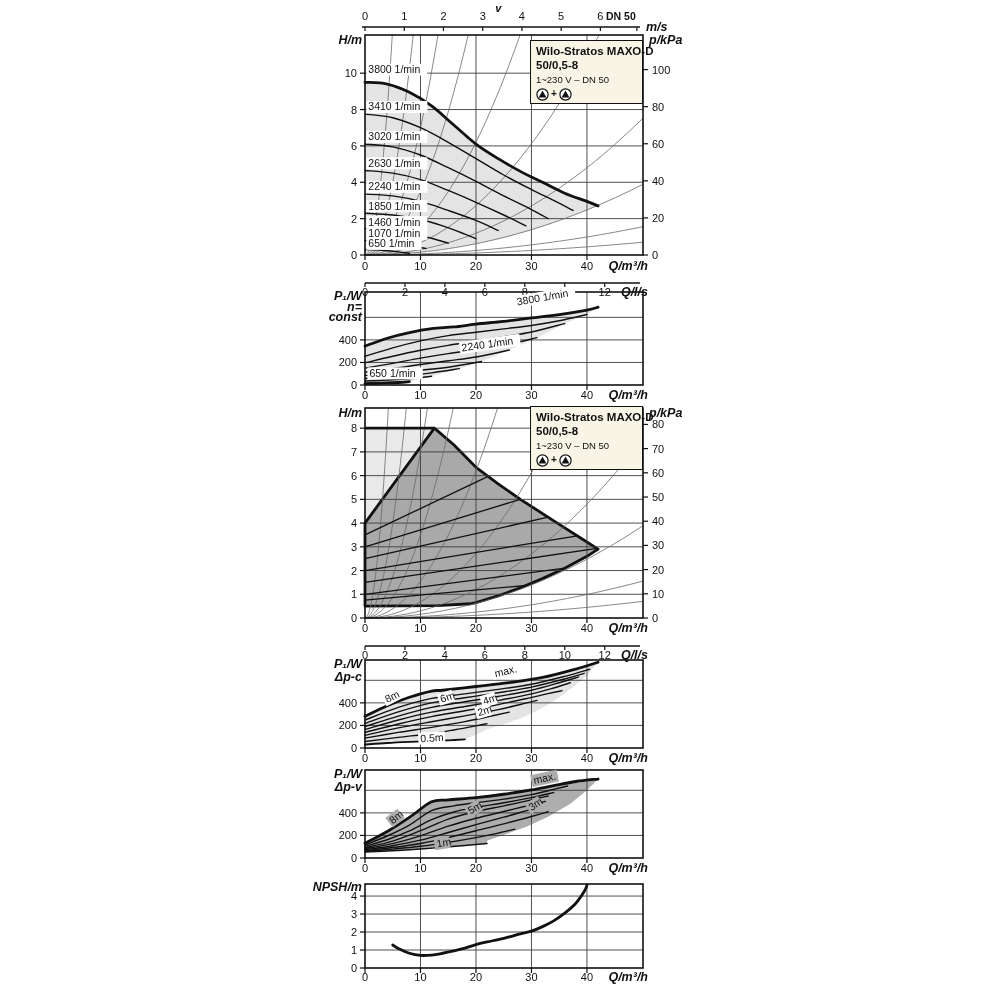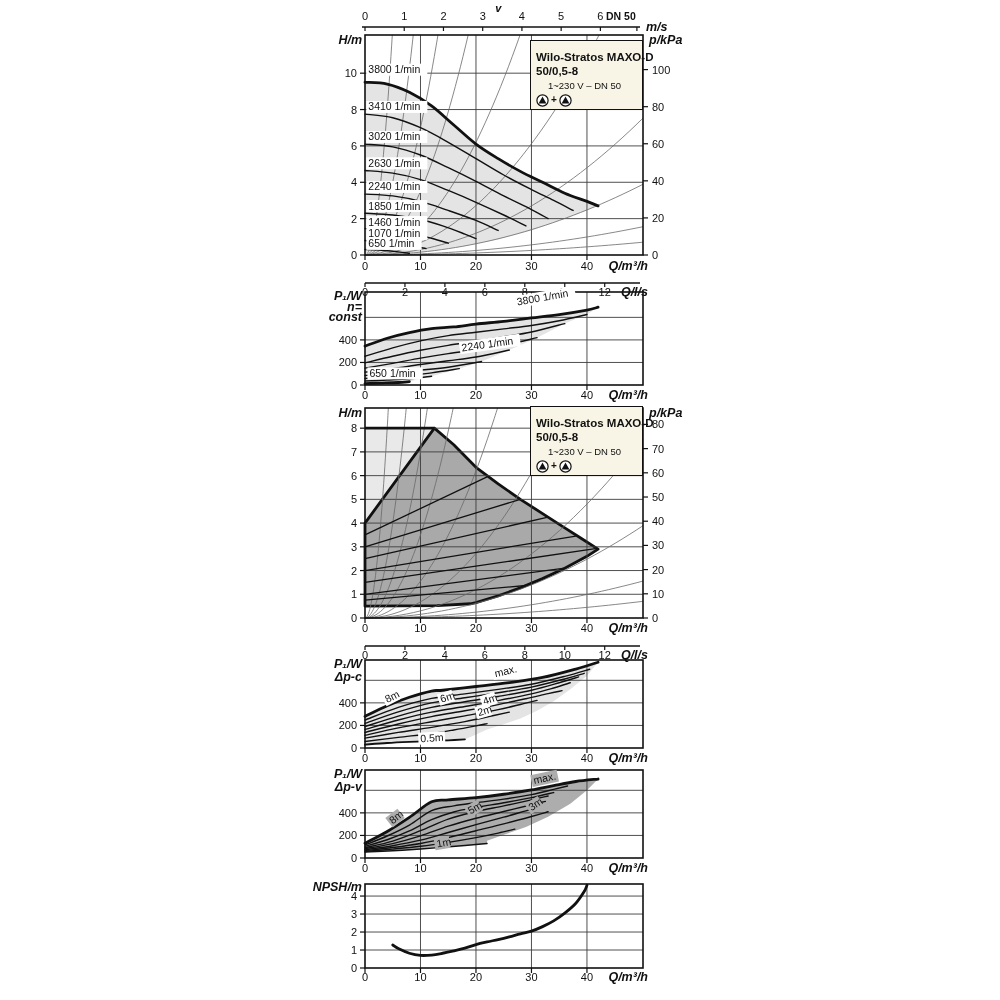--- a/index.html
+++ b/index.html
@@ -1,22 +1,22 @@
 <!DOCTYPE html>
 <html><head>
 <meta charset="utf-8">
 <style>
   html,body{margin:0;padding:0;background:#fff;}
   body{width:1000px;height:1000px;font-family:"Liberation Sans",sans-serif;position:relative;}
   #stage{position:relative;width:1000px;height:1000px;background:#fff;overflow:hidden;}
   svg text{font-family:"Liberation Sans",sans-serif;fill:#111;}
   .titlebox{position:absolute;box-sizing:border-box;border:1.6px solid #111;background:#f8f5e6;
-            padding:9px 5px 2px 5px;line-height:1.25;}
+            padding:3px 5px 2px 5px;line-height:1.25;}
   .titlebox .t1,.titlebox .t2{font-size:11.5px;font-weight:bold;color:#111;white-space:nowrap;}
-  .titlebox .t3{font-size:9.5px;color:#111;margin-top:1px;white-space:nowrap;margin-left:12px;}
+  .titlebox .t3{font-size:9.5px;color:#111;margin-top:1px;white-space:nowrap;}
   .titlebox .icons{display:flex;align-items:center;gap:2px;margin-top:2px;}
   .titlebox .plus{font-size:10px;font-weight:bold;color:#111;}
 </style>
 </head>
 <body>
 
 <div id="stage">
   <svg id="charts" width="1000" height="1000" viewBox="0 0 1000 1000">
       <g>
         <polygon points="365,82.27272727272725 387.1956087824351,84.09090909090907 409.39121756487026,92.27272727272728 431.5868263473054,105.9090909090909 453.7824351297405,125 475.9780439121756,144.0909090909091 498.1736526946108,158.63636363636363 520.3692614770459,171.36363636363637 542.564870259481,182.27272727272725 564.7604790419161,193.1818181818182 586.9560878243512,201.36363636363637 598.0538922155688,205.9090909090909 564.7604790419161,218.63636363636363 531.4670658682635,230.45454545454544 498.1736526946108,239.54545454545453 464.88023952095807,246.27272727272728 431.5868263473054,251.36363636363637 398.2934131736527,254.0909090909091 365,255" fill="#e4e4e4" stroke="none" stroke-width="0" stroke-linejoin="round"></polygon>

